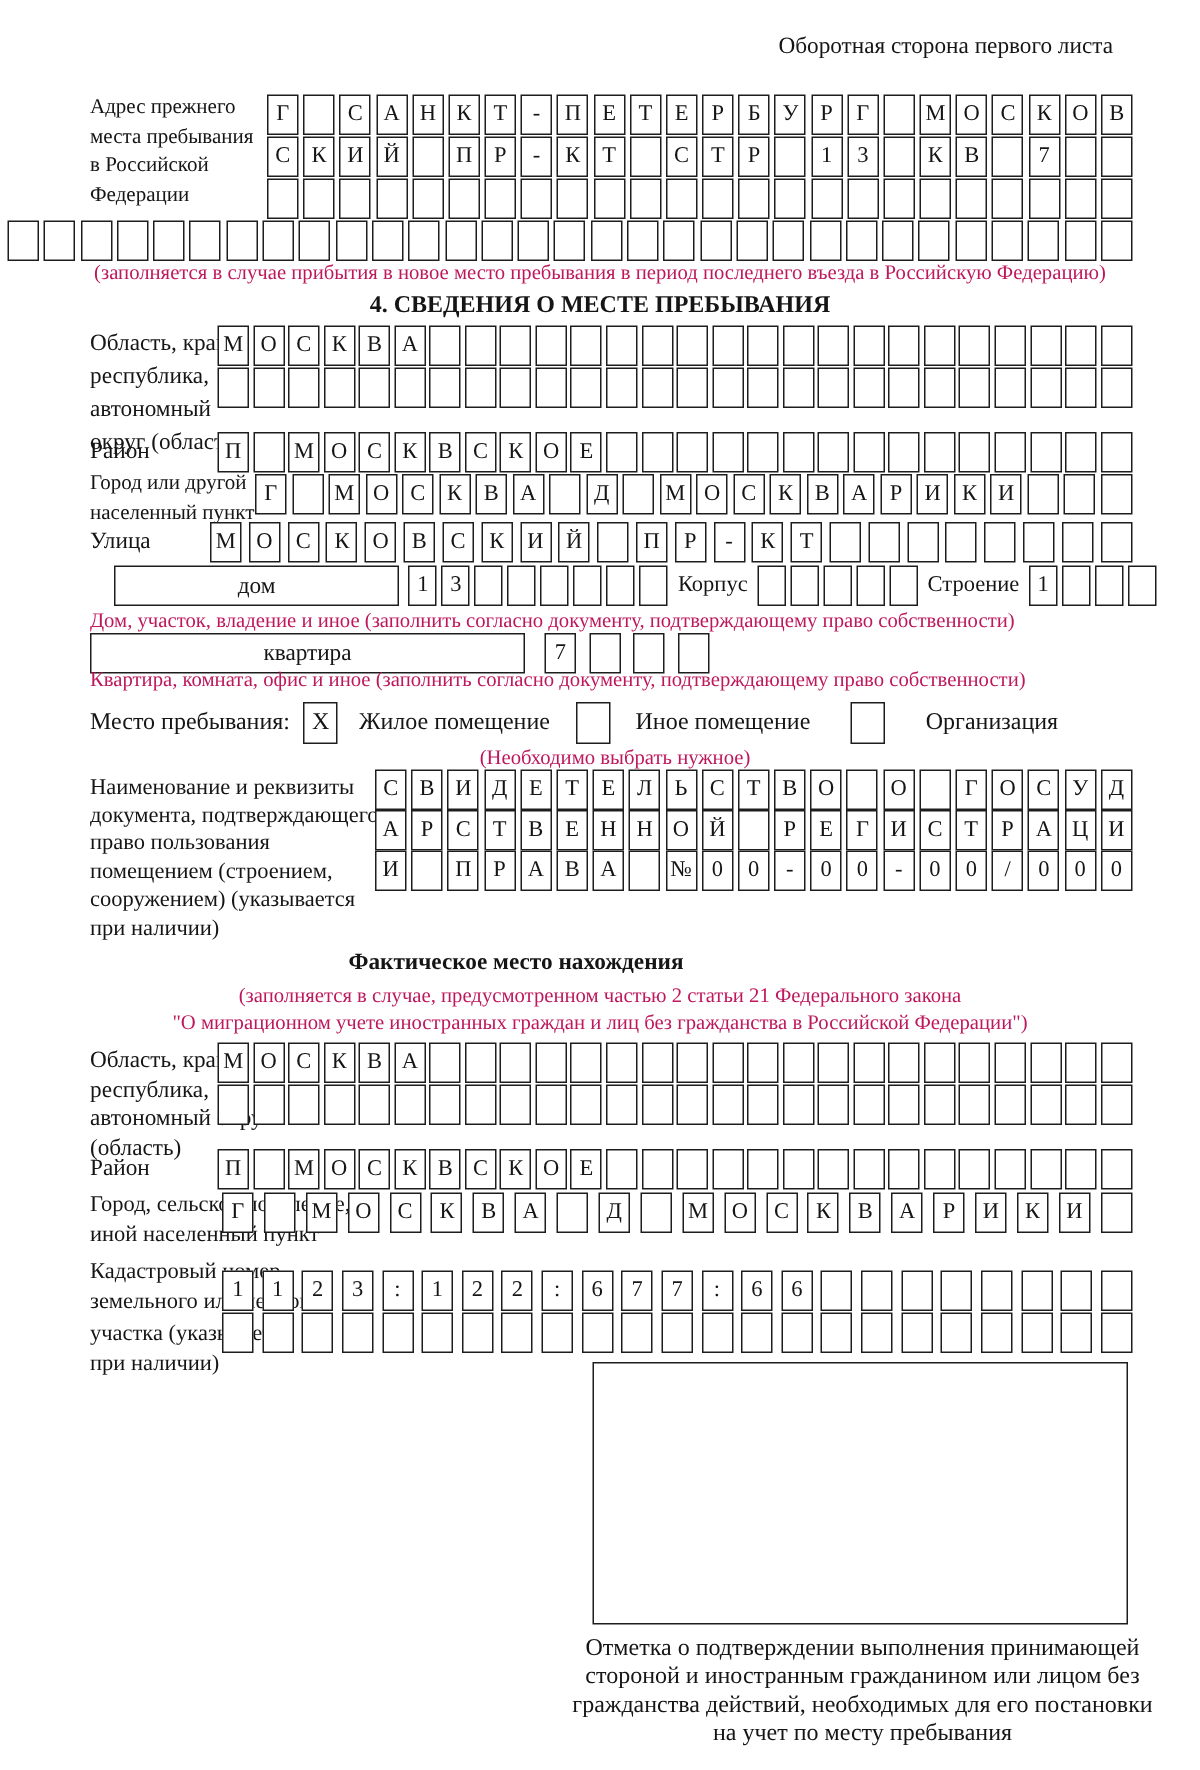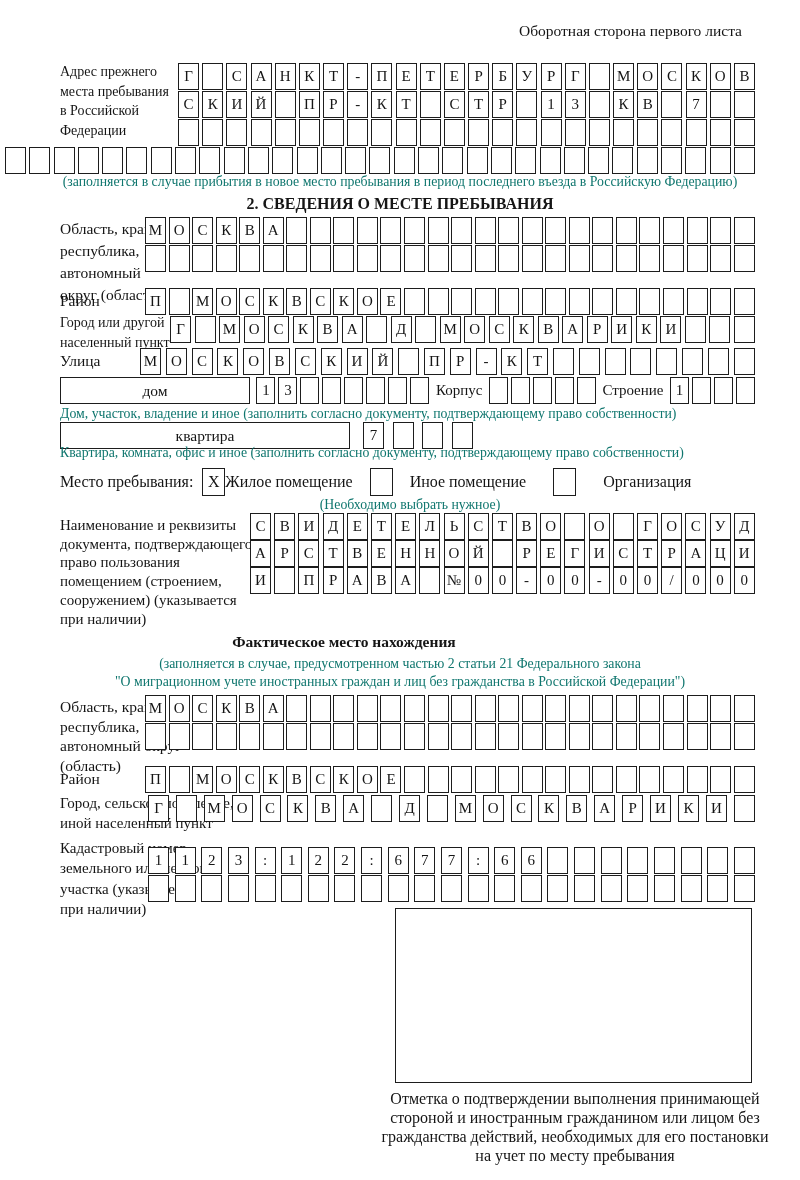--- a/index.html
+++ b/index.html
@@ -5,21 +5,21 @@
   * { margin:0; padding:0; box-sizing:border-box; }
   html,body { background:#ffffff; }
   body {
     width:800px; height:1180px; position:relative;
     font-family:"Liberation Serif","DejaVu Serif",serif;
     color:#151515; overflow:hidden;
   }
   .abs { position:absolute; }
   .label { font-size:15.5px; line-height:21px; white-space:pre-line; }
   .label-tight { font-size:14px; line-height:19.5px; white-space:pre-line; }
-  .note { font-size:13.8px; color:#0f766e; }
+  .note { font-size:13.8px; color:#be185d; }
   .center { text-align:center; }
   .bold { font-weight:bold; }
   .cellrow { position:absolute; display:flex; justify-content:space-between; }
   .cell {
     width:21px; height:27px; border:1.5px solid #1d1d1d;
     display:flex; align-items:center; justify-content:center;
     font-size:15px; flex:0 0 auto; background:#fff;
   }
   .cgroup { display:flex; gap:3px; }
   .cgroup .cell { width:19px; }
@@ -154,21 +154,21 @@
     <div class="cell"></div>
     <div class="cell"></div>
     <div class="cell"></div>
     <div class="cell"></div>
     <div class="cell"></div>
     <div class="cell"></div>
   </div>
 
 <div class="abs note center" style="left:0; top:174px; width:800px;">(заполняется в случае прибытия в новое место пребывания в период последнего въезда в Российскую Федерацию)</div>
 
-<div class="abs bold center" style="left:0; top:195px; width:800px; font-size:16px;">2. СВЕДЕНИЯ О МЕСТЕ ПРЕБЫВАНИЯ</div>
+<div class="abs bold center" style="left:0; top:195px; width:800px; font-size:16px;">4. СВЕДЕНИЯ О МЕСТЕ ПРЕБЫВАНИЯ</div>
 
 <div class="abs label" style="left:60px; top:218px; width:130px; line-height:22px;">Область, край,
 республика,
 автономный
 округ (область)</div>
 <div class="cellrow" style="left:145px; top:217px; width:610px;">
     <div class="cell">М</div>
     <div class="cell">О</div>
     <div class="cell">С</div>
     <div class="cell">К</div>
@@ -304,21 +304,21 @@
     <div class="cell"></div>
     <div class="cell"></div>
     <div class="cell"></div>
     <div class="cell"></div>
     <div class="cell"></div>
     <div class="cell"></div>
     <div class="cell"></div>
     <div class="cell"></div>
   </div>
 
-<div class="row-flex" style="left:60px; top:377px; width:695px; justify-content:space-between;">
+<div class="row-flex" style="left:76px; top:377px; width:695px; justify-content:space-between;">
   <div class="inbox" style="width:190px;">дом</div>
   <div class="cgroup">
       <div class="cell">1</div>
       <div class="cell">3</div>
       <div class="cell"></div>
       <div class="cell"></div>
       <div class="cell"></div>
       <div class="cell"></div>
       <div class="cell"></div>
       <div class="cell"></div>
@@ -346,21 +346,21 @@
     <div class="cell">7</div>
     <div class="cell"></div>
     <div class="cell"></div>
     <div class="cell"></div>
   </div>
 <div class="abs note" style="left:60px; top:445px;">Квартира, комната, офис и иное (заполнить согласно документу, подтверждающему право собственности)</div>
 
 <div class="row-flex" style="left:60px; top:468px; height:28px;">
   <span class="inline-label">Место пребывания:</span>
   <span class="chk" style="margin-left:9px;">X</span>
-  <span class="inline-label" style="margin-left:0;">Жилое помещение</span>
+  <span class="inline-label" style="margin-left:14px;">Жилое помещение</span>
   <span class="chk" style="margin-left:17px;"></span>
   <span class="inline-label" style="margin-left:17px;">Иное помещение</span>
   <span class="chk" style="margin-left:27px;"></span>
   <span class="inline-label" style="margin-left:27px;">Организация</span>
 </div>
 <div class="abs note center" style="left:60px; top:497px; width:700px;">(Необходимо выбрать нужное)</div>
 
 <div class="abs" style="left:60px; top:516px; width:195px; font-size:15px; line-height:18.7px; white-space:pre-line;">Наименование и реквизиты
 документа, подтверждающего
 право пользования

